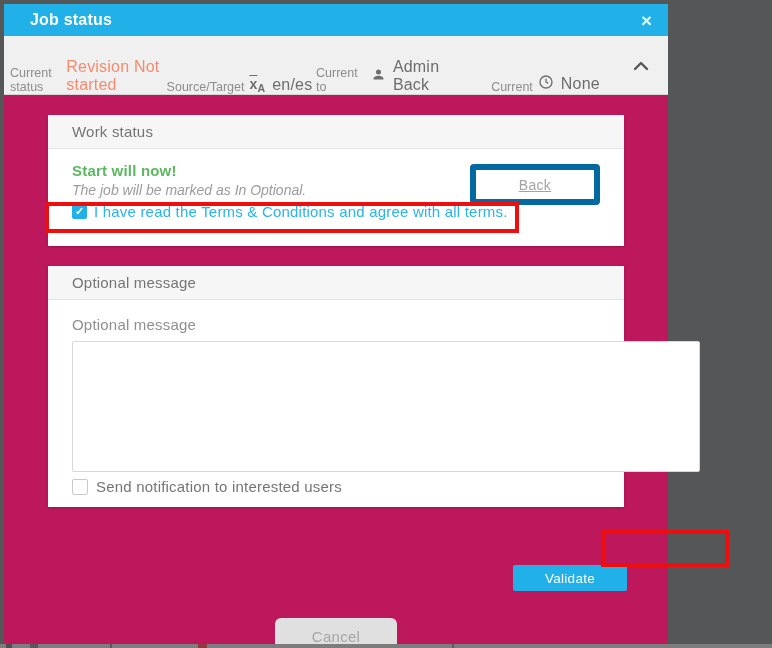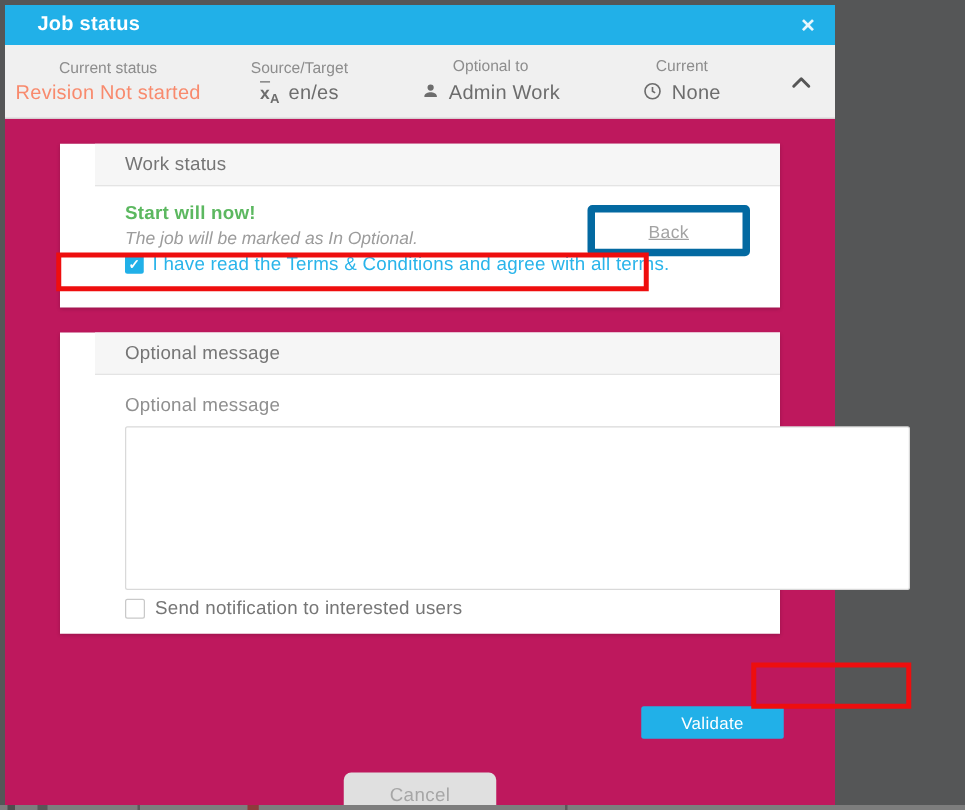--- a/index.html
+++ b/index.html
@@ -10,34 +10,34 @@
 
   .modal { position:absolute; left:4px; top:4px; width:664px; height:640px; background:#be185d; }
 
   
   .modal-header { height:32px; background:#21b0e8; display:flex; align-items:center; padding:0 16px 0 26px; }
   .modal-title { color:#ffffff; font-size:16px; font-weight:bold; letter-spacing:.2px; }
   .close-btn { margin-left:auto; color:#e8f7fd; font-size:19px; font-weight:bold; line-height:1; cursor:pointer; }
 
   
   .status-bar { position:relative; height:58px; background:#f0f0f0; border-bottom:1px solid #d5d5d5; display:flex; padding:0 46px 0 6px; }
-  .status-col { flex:1; display:flex; flex-direction:column; align-items:center; justify-content:center; gap:5px; padding-top:1px; }
+  .status-col { flex:1; display:flex; flex-direction:row; align-items:flex-end; justify-content:center; gap:5px; padding-top:1px; }
   .col-label { font-size:12.5px; color:#8d8d8d; }
   .col-value { font-size:16px; color:#6d6d6d; display:flex; align-items:center; gap:7px; letter-spacing:.2px; }
   .col-value.status-orange { color:#f88a6d; }
   .collapse-btn { position:absolute; right:17px; top:21px; background:none; border:none; cursor:pointer; padding:2px; }
 
   .xl-icon { color:#6d6d6d; white-space:nowrap; }
   .xl-x { font-size:14px; text-decoration:overline; font-weight:bold; }
   .xl-a { font-size:10.5px; vertical-align:-3px; margin-left:0px; font-weight:bold; }
 
   
   .modal-body { position:relative; height:549px; }
 
-  .card { margin:20px 44px 0; background:#ffffff; box-shadow:0 1px 3px rgba(0,0,0,.2);padding-left:28px; }
+  .card { margin:20px 44px 0; background:#ffffff; box-shadow:0 1px 3px rgba(0,0,0,.2); }
   .card-header { height:33px; background:#f6f6f6; border-bottom:1px solid #e4e4e4; display:flex; align-items:center; padding:0 24px; font-size:15px; color:#757575; letter-spacing:.2px; }
 
   .ws-body { position:relative; height:84px; padding:13px 24px 0; }
   .ws-heading { color:#5cb860; font-weight:bold; font-size:15px; letter-spacing:.2px; }
   .ws-note { font-style:italic; color:#9c9c9c; font-size:14px; margin-top:3px; }
   .terms-row { display:flex; align-items:center; gap:7px; margin-top:5px; cursor:pointer; }
   .terms-label { color:#29b4ea; font-size:15px; letter-spacing:.2px; }
   .back-btn { position:absolute; right:24px; top:15px; width:118px; height:29px; background:#ffffff; border:6px solid #0369a1; border-radius:4px; color:#a3a3a3; font-size:14px; font-family:inherit; cursor:pointer; letter-spacing:.3px;text-decoration:underline; }
 
   .checkbox { width:15px; height:15px; border-radius:2px; flex:0 0 auto; }
@@ -85,26 +85,26 @@
         <span class="col-value status-orange">Revision Not started</span>
       </div>
       <div class="status-col">
         <span class="col-label">Source/Target</span>
         <span class="col-value">
           <span class="xl-icon"><span class="xl-x">x</span><span class="xl-a">A</span></span>
           <span>en/es</span>
         </span>
       </div>
       <div class="status-col">
-        <span class="col-label">Optional to</span>
+        <span class="col-label">Current to</span>
         <span class="col-value">
           <span><svg width="15" height="15" viewBox="0 0 24 24">
                 <path fill="#6d6d6d" d="M12 12a4 4 0 1 0 0-8 4 4 0 0 0 0 8zm0 2c-3.3 0-8 1.7-8 5v1h16v-1c0-3.3-4.7-5-8-5z"></path>
               </svg></span>
-          <span>Admin Work</span>
+          <span>Admin Back</span>
         </span>
       </div>
       <div class="status-col">
         <span class="col-label">Current</span>
         <span class="col-value">
           <span><svg width="16" height="16" viewBox="0 0 24 24" fill="none" stroke="#6d6d6d" stroke-width="2">
                 <circle cx="12" cy="12" r="9"></circle>
                 <path d="M12 7v5l3.2 2"></path>
               </svg></span>
           <span>None</span>

